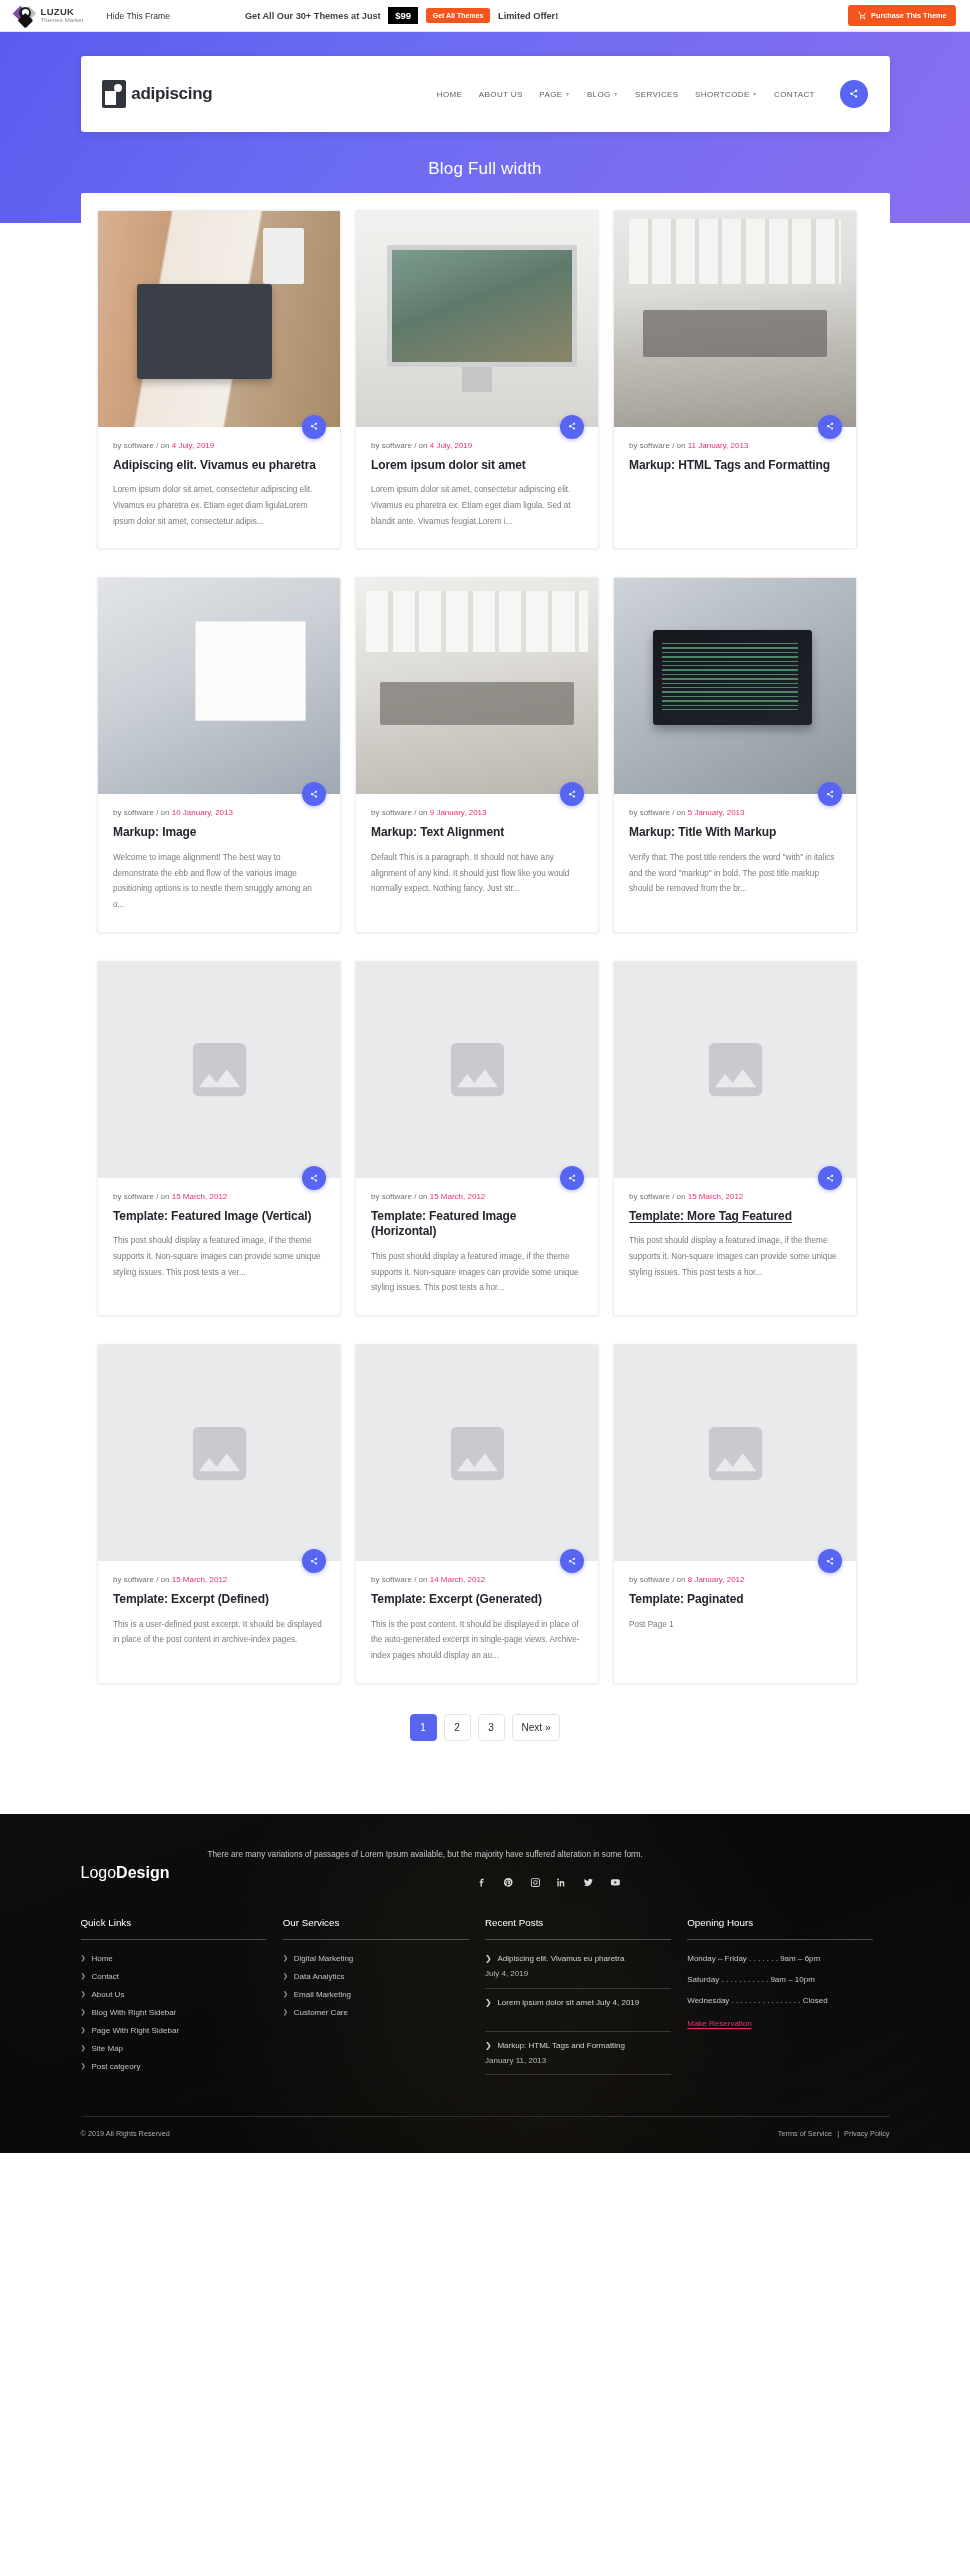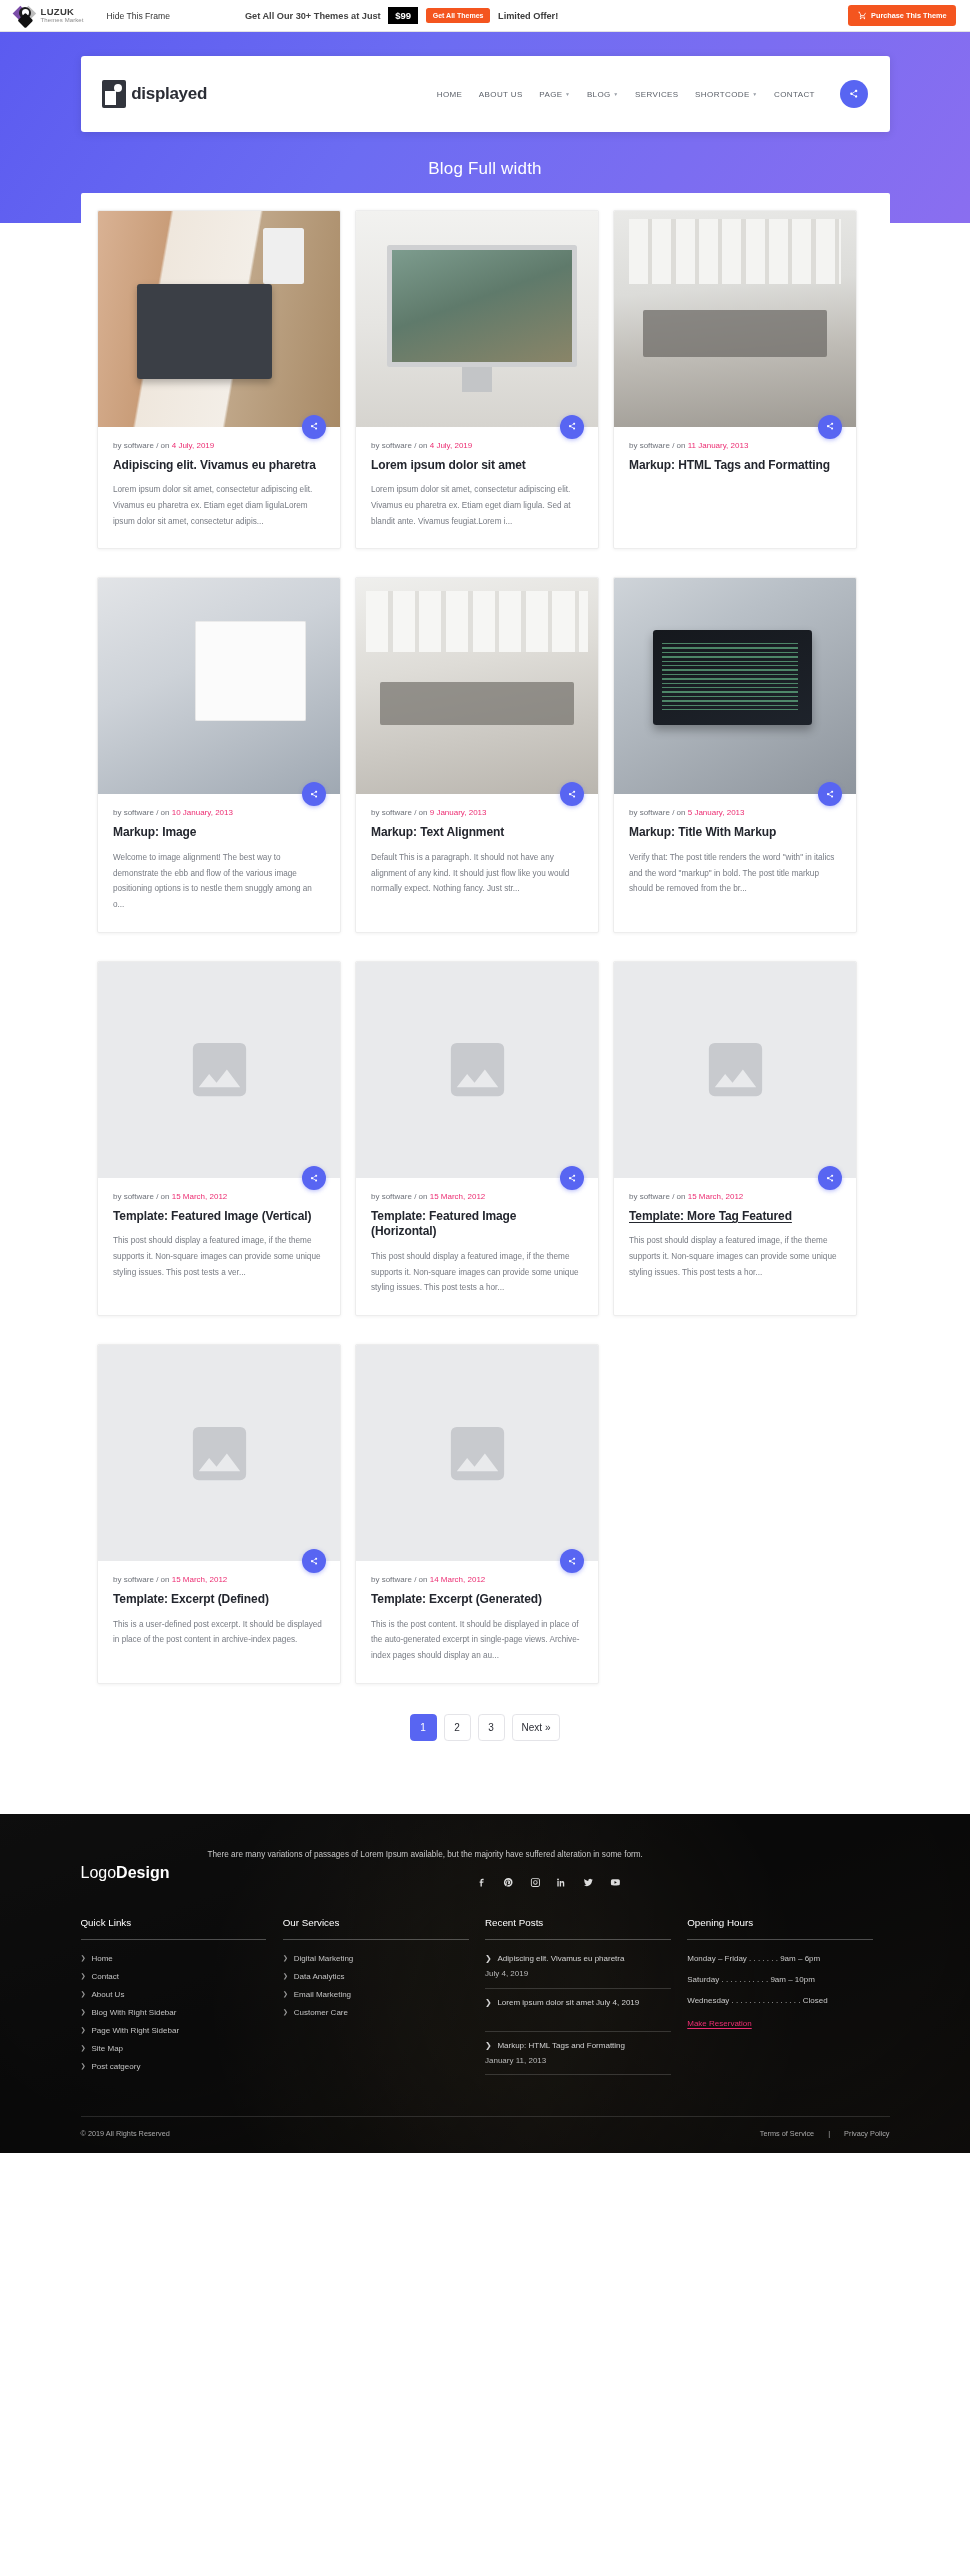--- a/index.html
+++ b/index.html
@@ -127,21 +127,21 @@
   .f-col ul{list-style:none}
   .f-col li{font-size:8px;color:#c3c3c3;margin-bottom:9px;display:flex;gap:5.7px;cursor:pointer}
   .f-col li .chev{color:#9a9a9a;font-size:6.3px;line-height:1.35}
   .rp{margin-bottom:1.3px}
   .rp .rp-t{font-size:8px;color:#d2d2d2;display:flex;gap:5.7px;cursor:pointer}
   .rp .rp-d{font-size:8px;color:#b9b9b9;margin:5.7px 0 9.5px}
   .rp-sep{height:0.6px;background:rgba(255,255,255,.16);margin-bottom:9.5px}
   .hours li{justify-content:flex-start;font-size:8px;color:#c9c9c9;margin-bottom:12px;display:block}
   .reserve{color:#ec2d72;text-decoration:underline;font-size:8px;cursor:pointer;text-underline-offset:1.9px}
   .f-bottom{border-top:0.6px solid rgba(255,255,255,.13);display:flex;align-items:center;padding:12px 0 15px;font-size:7.3px;color:#a9a9a9}
-  .f-bottom .right{margin-left:auto;display:flex;gap:14px}
+  .f-bottom .right{margin-left:auto;display:flex;gap:5px}
   .f-bottom .right span{cursor:pointer}
 </style>
 </head>
 <body>
 
 <div class="topbar">
   <div class="lz-logo">
     <div class="lz-mark">
       <span class="d1"></span>
         <span class="d2"></span>
@@ -170,21 +170,21 @@
 </div>
 
 <div class="hero">
   <div class="header-card">
     <div class="brand">
       <div class="brand-mark">
         <span class="bm-out"></span>
           <span class="bm-c"></span>
           <span class="bm-w"></span>
       </div>
-      <div class="brand-name">displayed</div>
+      <div class="brand-name">adipiscing</div>
     </div>
     <div class="nav">
       <a>
           <span>HOME</span>
         </a>
       <a>
           <span>ABOUT US</span>
         </a>
       <a>
           <span>PAGE</span>
@@ -391,20 +391,39 @@
         </div>
         <div class="card-body">
           <div class="card-share">
             <svg viewBox="0 0 24 24">
               <path d="M18 16.1c-.8 0-1.5.3-2 .8l-7.1-4.2c.1-.2.1-.5.1-.7s0-.5-.1-.7L16 7.2c.5.5 1.2.8 2 .8 1.7 0 3-1.3 3-3s-1.3-3-3-3-3 1.3-3 3c0 .3 0 .5.1.7L8 9.9c-.5-.5-1.2-.8-2-.8-1.7 0-3 1.3-3 3s1.3 3 3 3c.8 0 1.5-.3 2-.8l7.1 4.2c-.1.2-.1.4-.1.6 0 1.6 1.3 2.9 2.9 2.9s2.9-1.3 2.9-2.9-1.2-3-2.8-3z"></path>
             </svg>
           </div>
           <div class="meta"><span>by software / on </span><span class="date">14 March, 2012</span></div>
           <div class="card-title">Template: Excerpt (Generated)</div>
           <div class="excerpt">This is the post content. It should be displayed in place of the auto-generated excerpt in single-page views. Archive-index pages should display an au...</div>
+        </div>
+      </div>
+      <div class="card">
+        <div class="thumb">
+          <div class="ph">
+            <svg viewBox="0 0 24 24">
+              <path d="M21 19V5a2 2 0 00-2-2H5a2 2 0 00-2 2v14a2 2 0 002 2h14a2 2 0 002-2zM8.5 13.5l2.5 3 3.5-4.5 4.5 6H5l3.5-4.5z"></path>
+            </svg>
+          </div>
+        </div>
+        <div class="card-body">
+          <div class="card-share">
+            <svg viewBox="0 0 24 24">
+              <path d="M18 16.1c-.8 0-1.5.3-2 .8l-7.1-4.2c.1-.2.1-.5.1-.7s0-.5-.1-.7L16 7.2c.5.5 1.2.8 2 .8 1.7 0 3-1.3 3-3s-1.3-3-3-3-3 1.3-3 3c0 .3 0 .5.1.7L8 9.9c-.5-.5-1.2-.8-2-.8-1.7 0-3 1.3-3 3s1.3 3 3 3c.8 0 1.5-.3 2-.8l7.1 4.2c-.1.2-.1.4-.1.6 0 1.6 1.3 2.9 2.9 2.9s2.9-1.3 2.9-2.9-1.2-3-2.8-3z"></path>
+            </svg>
+          </div>
+          <div class="meta"><span>by software / on </span><span class="date">8 January, 2012</span></div>
+          <div class="card-title">Template: Paginated</div>
+          <div class="excerpt">Post Page 1</div>
         </div>
       </div>
     </div>
 
   <div class="pager" id="pager">
       <div class="pg active">1</div>
       <div class="pg">2</div>
       <div class="pg">3</div>
       <div class="pg">Next »</div>
     </div>

